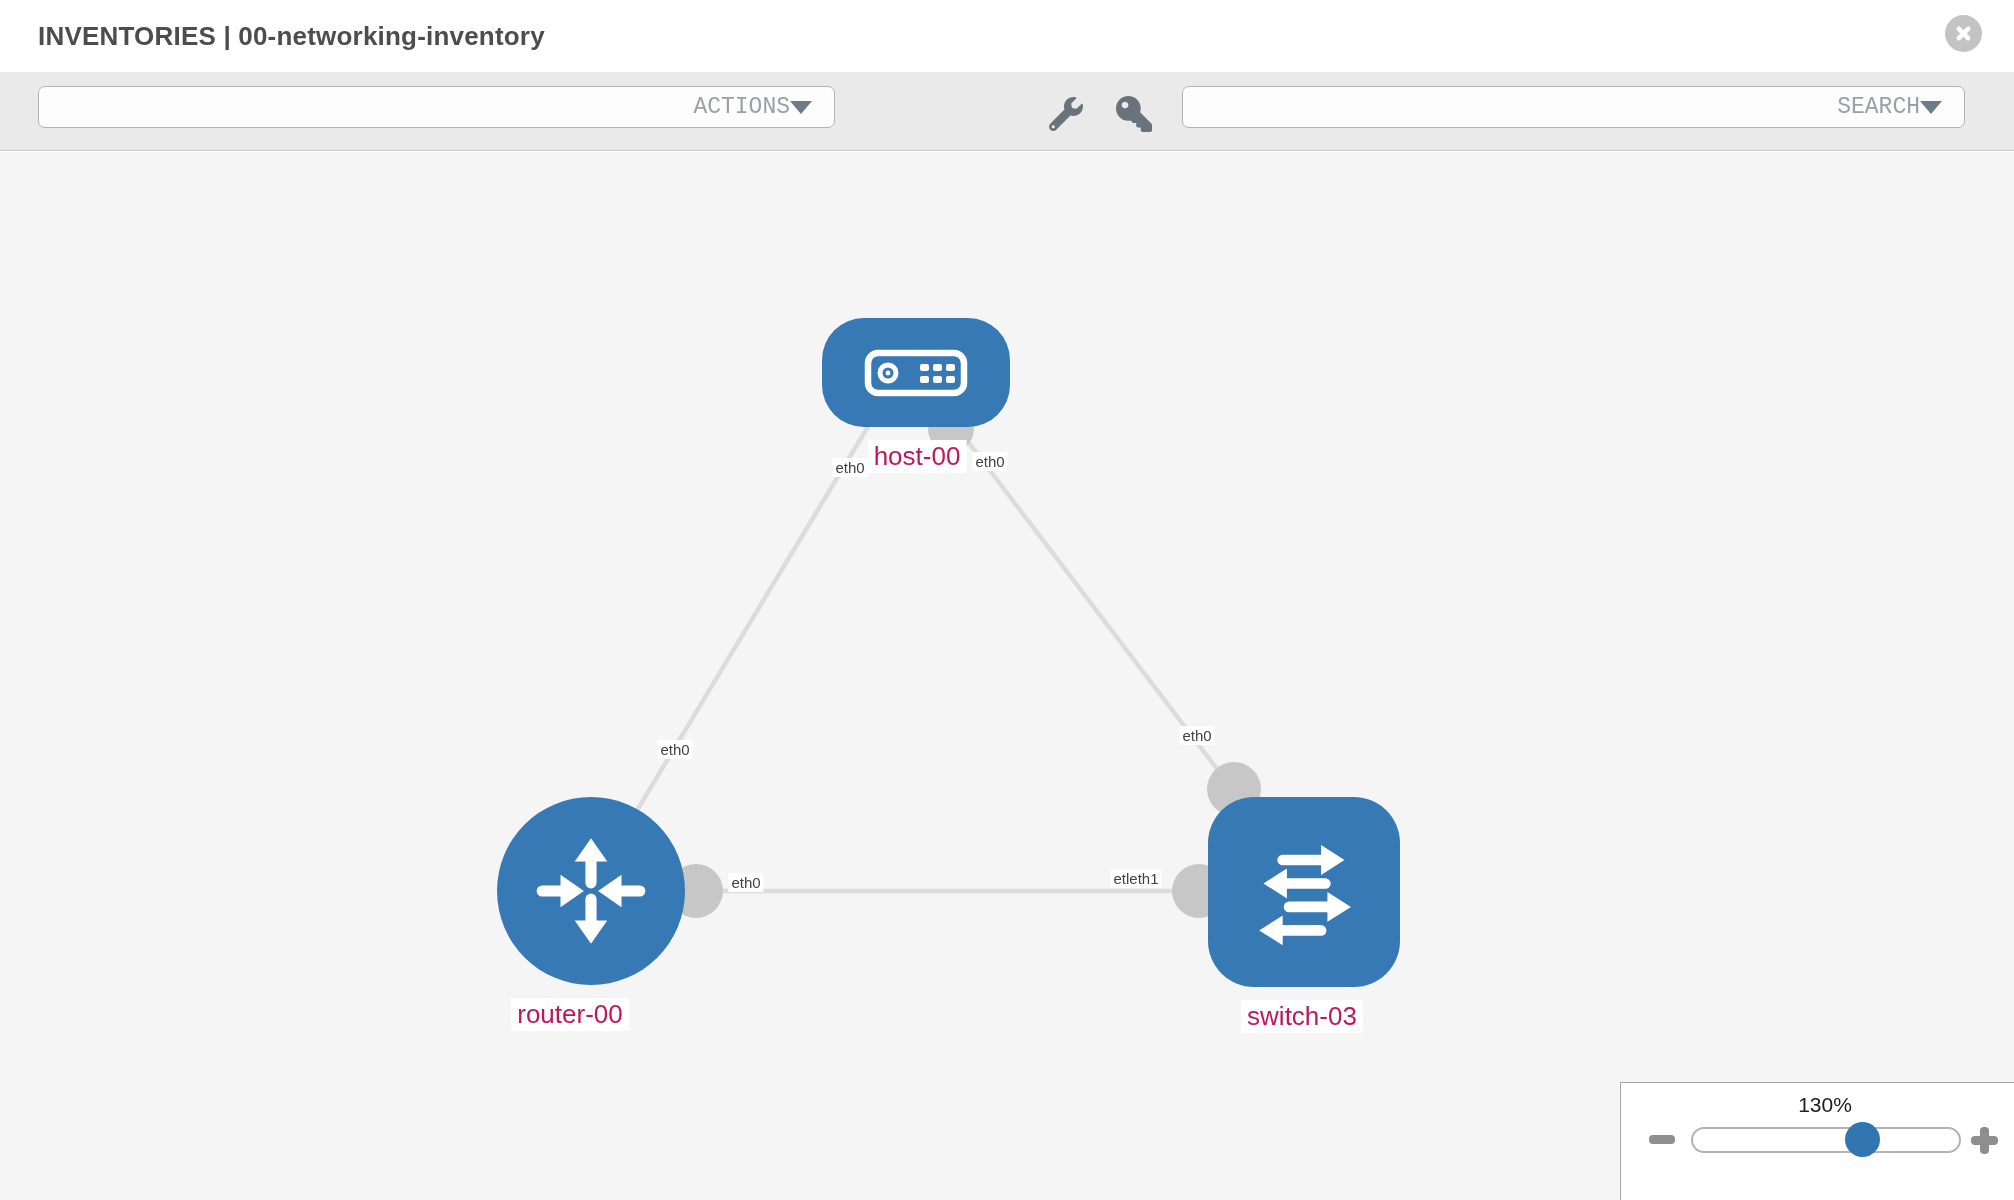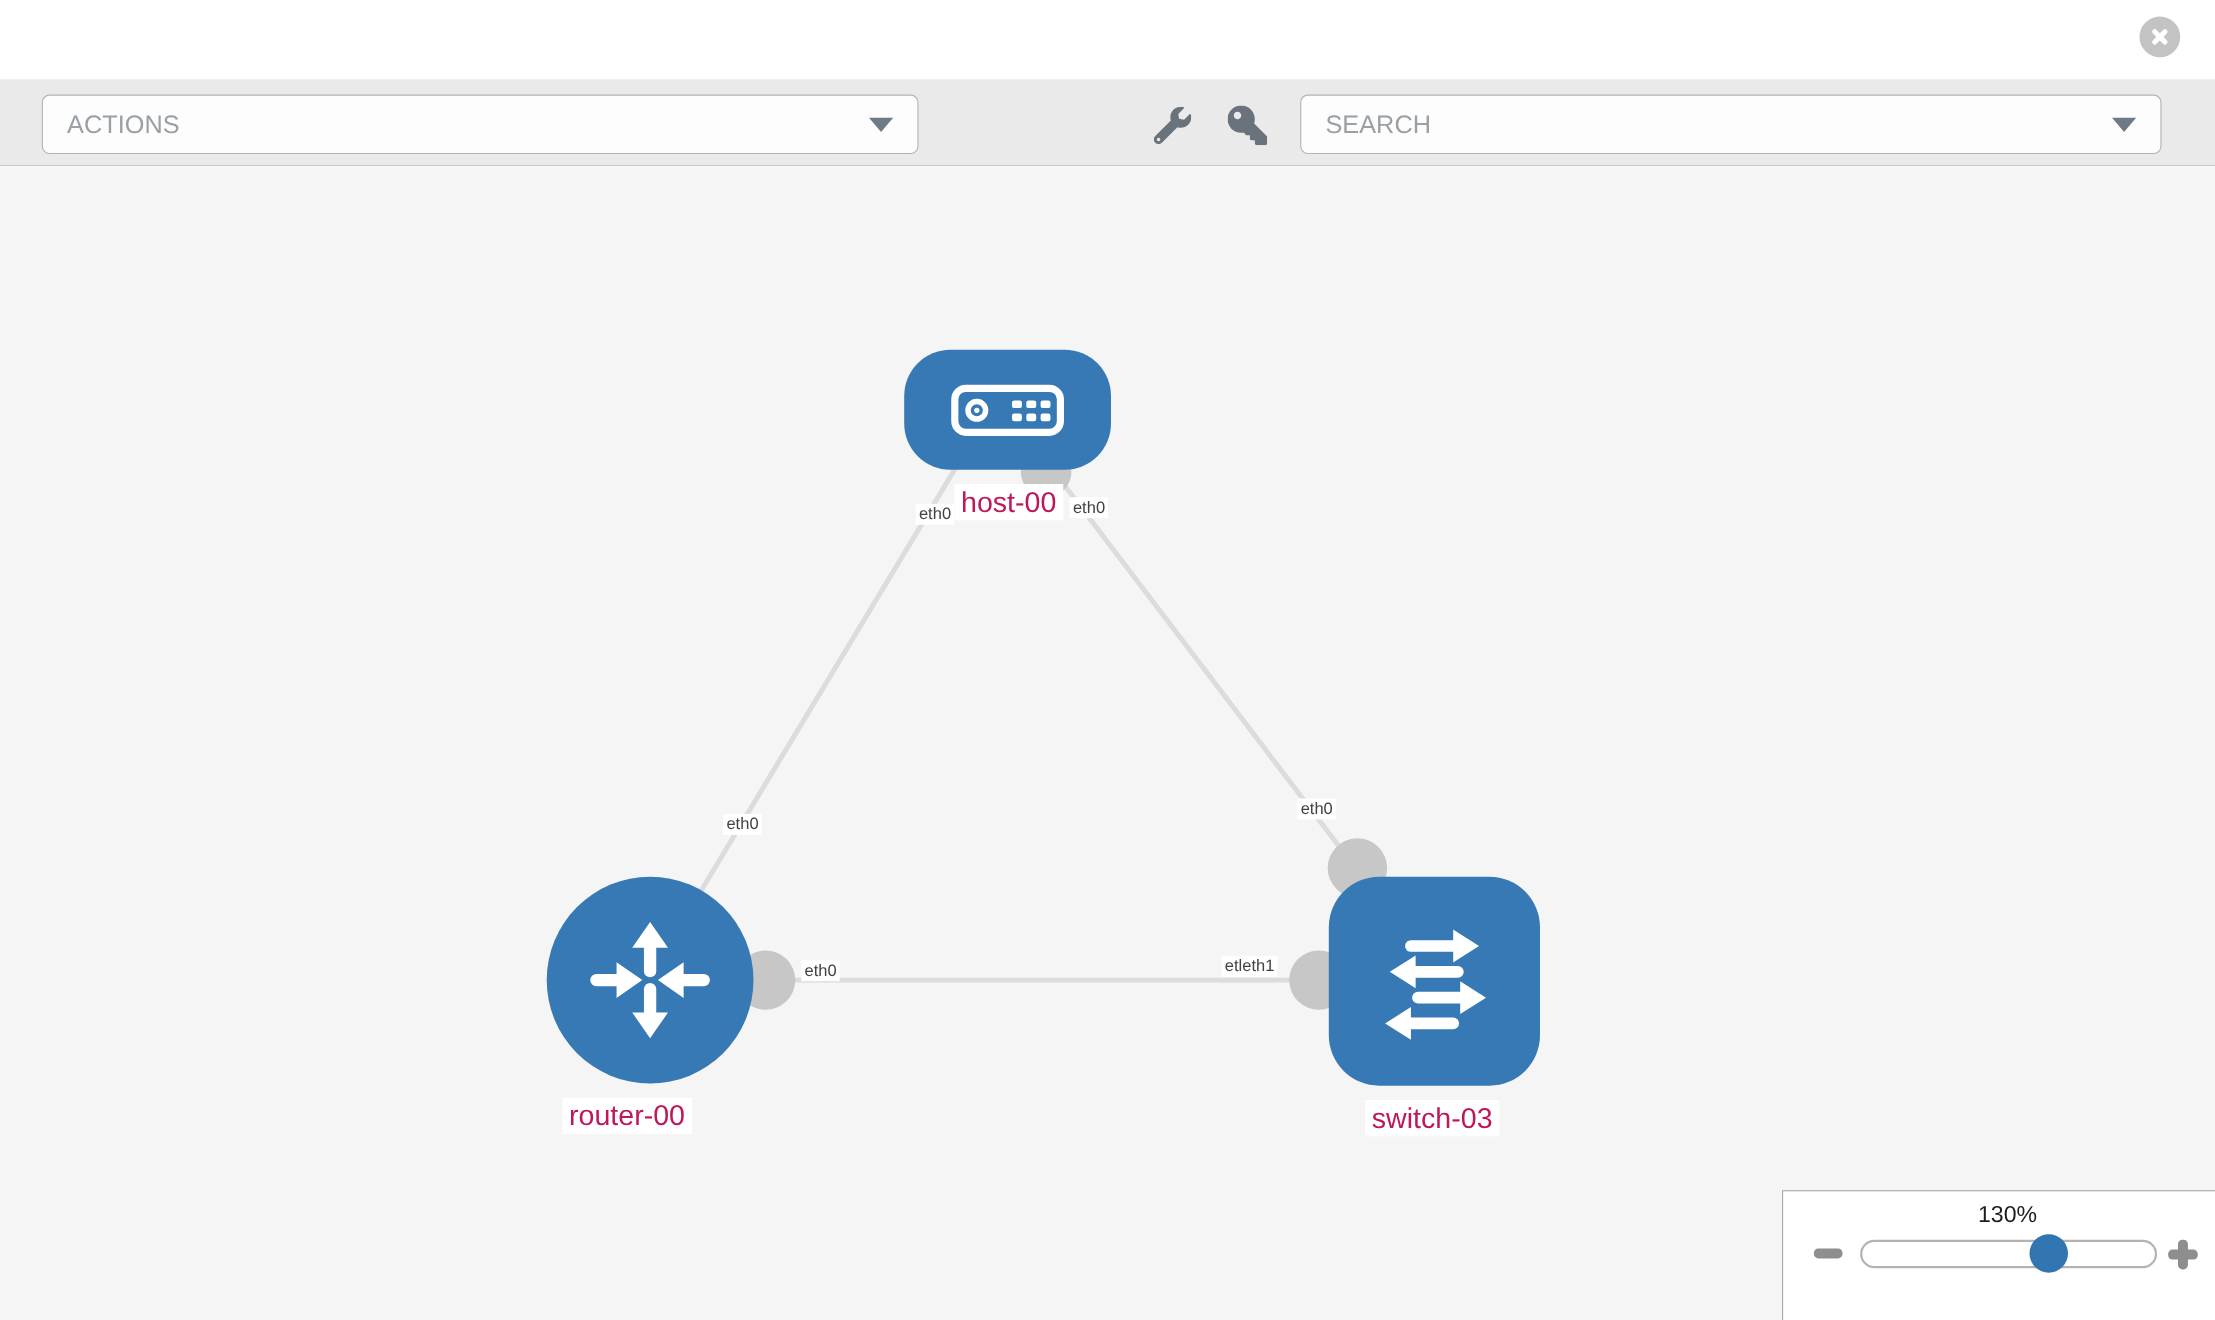--- a/index.html
+++ b/index.html
@@ -6,21 +6,21 @@
   html,body { width:2014px; height:1200px; overflow:hidden; font-family:"Liberation Sans", sans-serif; background:#fff; }
   #app { position:relative; width:2014px; height:1200px; overflow:hidden; }
 
   
   .header { position:absolute; left:0; top:0; width:100%; height:72px; background:#ffffff; z-index:10; display:flex; align-items:center; }
   .page-title { margin-left:38px; font-size:26px; font-weight:bold; color:#4d4d4d; letter-spacing:0.2px; }
   .close-btn { position:absolute; left:1945px; top:15px; width:37px; height:37px; border-radius:50%; background:#c3c3c3; display:flex; align-items:center; justify-content:center; cursor:pointer; }
 
   
   .toolbar { position:absolute; left:0; top:72px; width:100%; height:79px; background:#eaeaea; border-bottom:1px solid #c9c9c9; z-index:10; }
-  .dropdown { position:absolute; top:14px; height:54px; background:#fdfdfd; border:1px solid #b3b3b3; border-radius:7px; display:flex; align-items:center; justify-content:space-between; padding:0 22px; cursor:pointer; }
+  .dropdown { position:absolute; top:14px; height:42px; background:#fdfdfd; border:1px solid #b3b3b3; border-radius:7px; display:flex; align-items:center; justify-content:flex-end; padding:0 22px; cursor:pointer;font-family:Liberation Mono, monospace; }
   .dropdown-label { font-size:23px; color:#9aa0a5; }
   .caret { width:0; height:0; border-left:11px solid transparent; border-right:11px solid transparent; border-top:13px solid #6e7a85; }
   .actions-dd { left:38px; width:797px; }
   .search-dd { left:1182px; width:783px; }
   .tool-btn { position:absolute; top:22px; width:44px; height:40px; display:flex; align-items:center; justify-content:center; cursor:pointer; background:transparent; border:none; }
   .wrench-btn { left:1044px; }
   .key-btn { left:1112px; }
 
   
   .canvas { position:absolute; left:0; top:152px; width:2014px; height:1048px; background:#f5f5f6; z-index:0; }
@@ -145,20 +145,21 @@
         </g>
       </svg>
     </button>
     <div class="dropdown search-dd">
       <span class="dropdown-label">SEARCH</span>
       <span class="caret"></span>
     </div>
   </div>
 
   <div class="header">
+    <div class="page-title">INVENTORIES | 00-networking-inventory</div>
     <div class="close-btn">
       <svg width="21" height="21" viewBox="0 0 36 36">
         <line x1="10" y1="10" x2="26" y2="26" stroke="#ffffff" stroke-width="8" stroke-linecap="round"></line>
         <line x1="26" y1="10" x2="10" y2="26" stroke="#ffffff" stroke-width="8" stroke-linecap="round"></line>
       </svg>
     </div>
   </div>
 
 </div>
 

